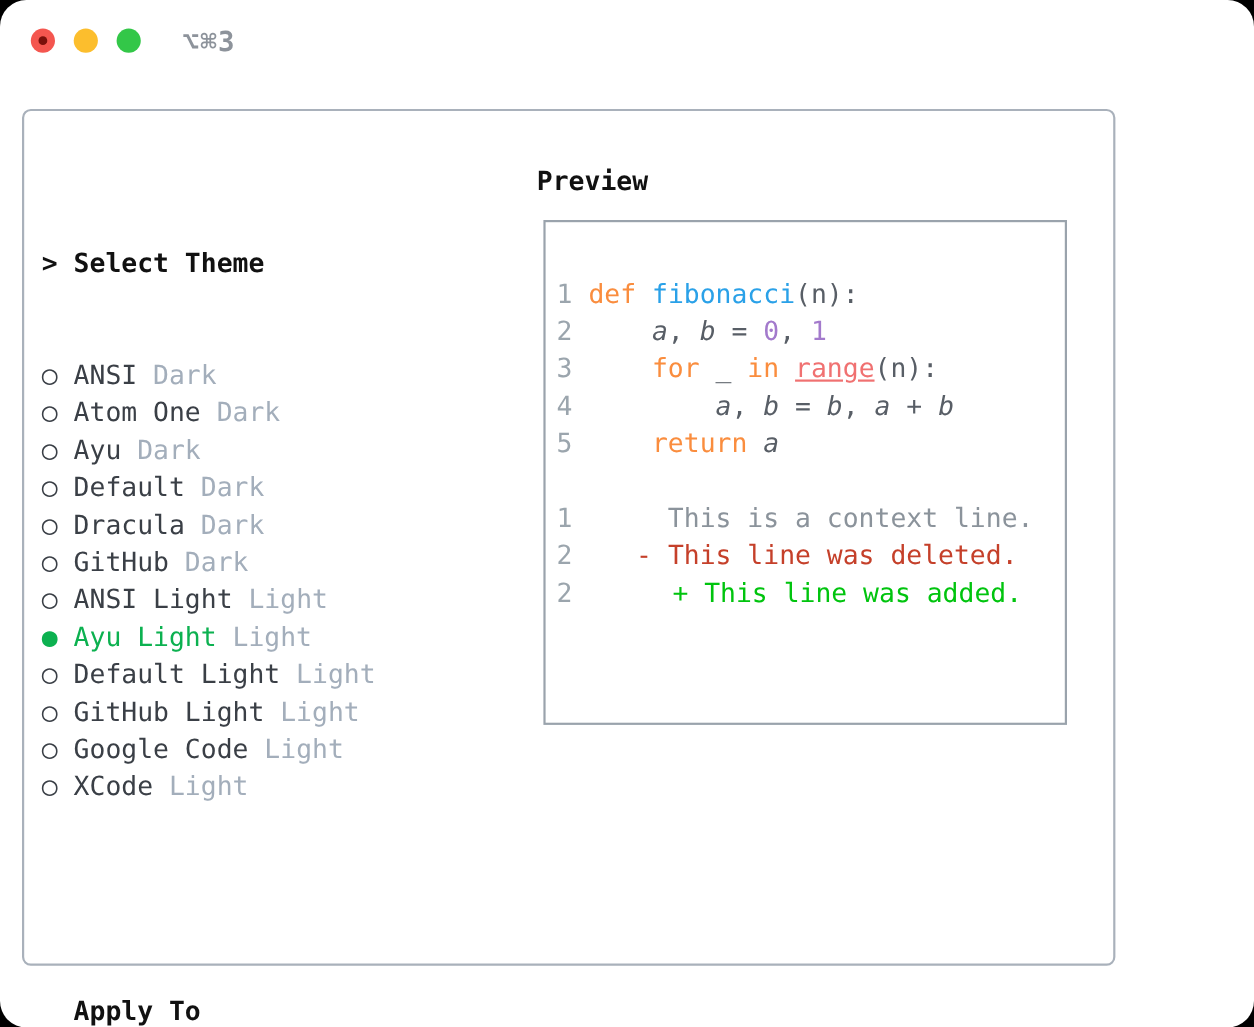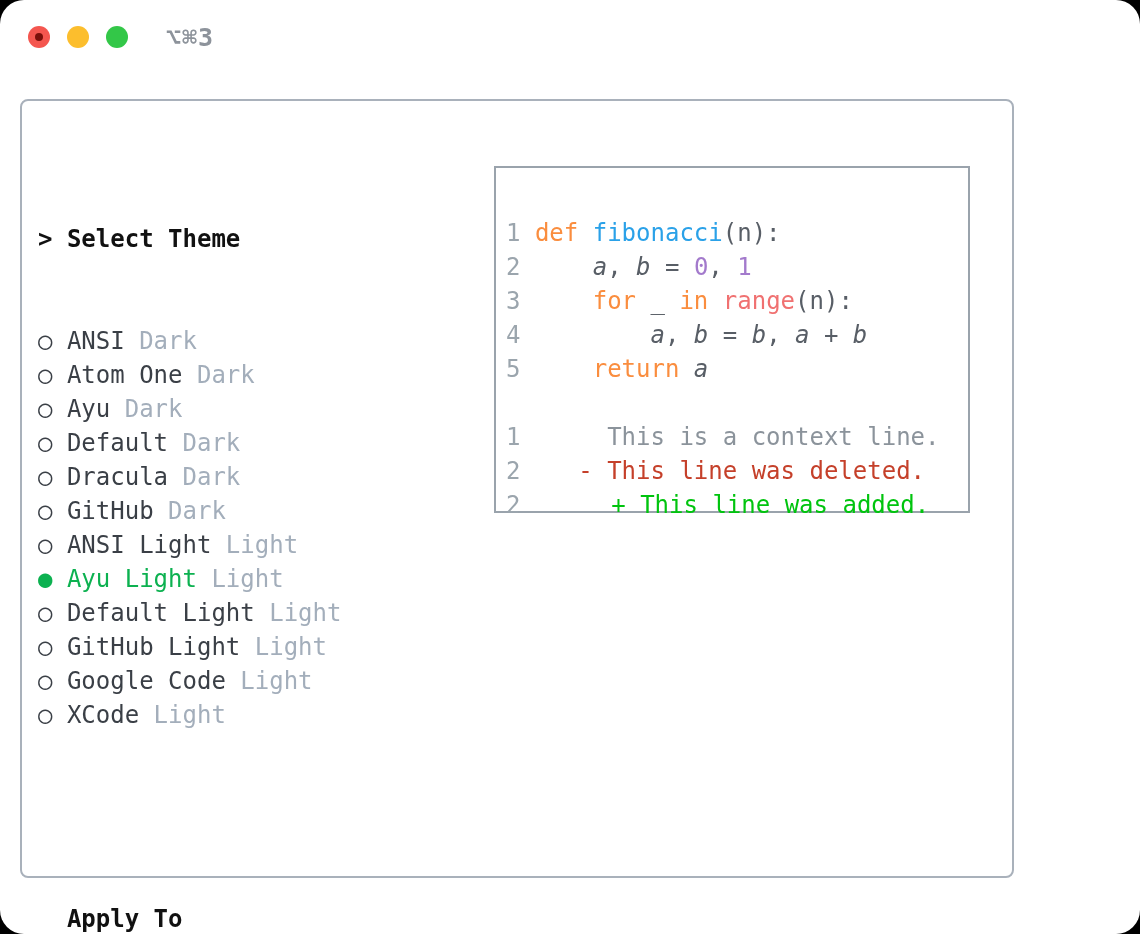--- a/index.html
+++ b/index.html
@@ -61,30 +61,30 @@
   .variant{color:var(--muted-col);}
   .bullet{color:var(--name-col);}
   .selected .bullet,.selected .opt-name{color:var(--ui-green);}
   .spacer{height:34px;}
   
   .right-col{flex:1;padding-top:47px;}
   .preview-label{
     font-size:24px;line-height:34px;font-weight:bold;color:#111;margin-left:2px;
   }
   .preview-box{
-    margin-left:8px;margin-top:18px;width:476px;height:347px;
+    margin-left:8px;margin-top:18px;width:476px;height:459px;
     border:2px solid var(--preview-border);background:#fff;
     padding:48px 0 0 10px;font-size:24px;line-height:34px;white-space:pre;
   }
   .pline{height:34px;}
   .ln{color:var(--ln-col);}
   .s-pl{color:var(--pl-col);}
   .s-kw{color:var(--kw-col);}
   .s-fn{color:var(--fn-col);}
-  .s-call{color:var(--call-col);}
+  .s-call{color:var(--call-col);text-decoration:underline;}
   .s-num{color:var(--num-col);}
   .s-var{color:var(--pl-col);font-style:italic;}
   .s-ctx{color:var(--ctx-col);margin-top:48px;}
   .s-del{color:var(--del-col);}
   .s-add{color:var(--add-col);margin-left:33px;}
 </style>
 </head>
 <body>
 
 <div class="window">
@@ -104,17 +104,18 @@
       <div class="row hdr"><span>&gt;</span><span> </span><span>Select Theme</span></div>
       <div id="theme-list"><div class="row"><span class="bullet">○</span><span> </span><span class="opt-name">ANSI</span><span> </span><span class="variant">Dark</span></div><div class="row"><span class="bullet">○</span><span> </span><span class="opt-name">Atom One</span><span> </span><span class="variant">Dark</span></div><div class="row"><span class="bullet">○</span><span> </span><span class="opt-name">Ayu</span><span> </span><span class="variant">Dark</span></div><div class="row"><span class="bullet">○</span><span> </span><span class="opt-name">Default</span><span> </span><span class="variant">Dark</span></div><div class="row"><span class="bullet">○</span><span> </span><span class="opt-name">Dracula</span><span> </span><span class="variant">Dark</span></div><div class="row"><span class="bullet">○</span><span> </span><span class="opt-name">GitHub</span><span> </span><span class="variant">Dark</span></div><div class="row"><span class="bullet">○</span><span> </span><span class="opt-name">ANSI Light</span><span> </span><span class="variant">Light</span></div><div class="row selected"><span class="bullet">●</span><span> </span><span class="opt-name">Ayu Light</span><span> </span><span class="variant">Light</span></div><div class="row"><span class="bullet">○</span><span> </span><span class="opt-name">Default Light</span><span> </span><span class="variant">Light</span></div><div class="row"><span class="bullet">○</span><span> </span><span class="opt-name">GitHub Light</span><span> </span><span class="variant">Light</span></div><div class="row"><span class="bullet">○</span><span> </span><span class="opt-name">Google Code</span><span> </span><span class="variant">Light</span></div><div class="row"><span class="bullet">○</span><span> </span><span class="opt-name">XCode</span><span> </span><span class="variant">Light</span></div></div>
       <div class="spacer"></div>
       <div class="row hdr"><span>  </span><span>Apply To</span></div>
       
       
       
     </div>
 
     <div class="right-col">
+      <div class="preview-label">Preview</div>
       <div class="preview-box" id="preview-box"><div class="pline"><span class="ln">1 </span><span class="s-kw">def</span><span class="s-pl"> </span><span class="s-fn">fibonacci</span><span class="s-pl">(n):</span></div><div class="pline"><span class="ln">2 </span><span class="s-pl">    </span><span class="s-var">a</span><span class="s-pl">, </span><span class="s-var">b</span><span class="s-pl"> = </span><span class="s-num">0</span><span class="s-pl">, </span><span class="s-num">1</span></div><div class="pline"><span class="ln">3 </span><span class="s-pl">    </span><span class="s-kw">for</span><span class="s-pl"> _ </span><span class="s-kw">in</span><span class="s-pl"> </span><span class="s-call">range</span><span class="s-pl">(n):</span></div><div class="pline"><span class="ln">4 </span><span class="s-pl">        </span><span class="s-var">a</span><span class="s-pl">, </span><span class="s-var">b</span><span class="s-pl"> = </span><span class="s-var">b</span><span class="s-pl">, </span><span class="s-var">a</span><span class="s-pl"> + </span><span class="s-var">b</span></div><div class="pline"><span class="ln">5 </span><span class="s-pl">    </span><span class="s-kw">return</span><span class="s-pl"> </span><span class="s-var">a</span></div><div class="pline"><span class="ln">  </span></div><div class="pline"><span class="ln">1 </span><span class="s-ctx">     This is a context line.</span></div><div class="pline"><span class="ln">2 </span><span class="s-pl">   </span><span class="s-del">- This line was deleted.</span></div><div class="pline"><span class="ln">2 </span><span class="s-pl">   </span><span class="s-add">+ This line was added.</span></div></div>
     </div>
 
   </div>
 </div>
 
 </body></html>

